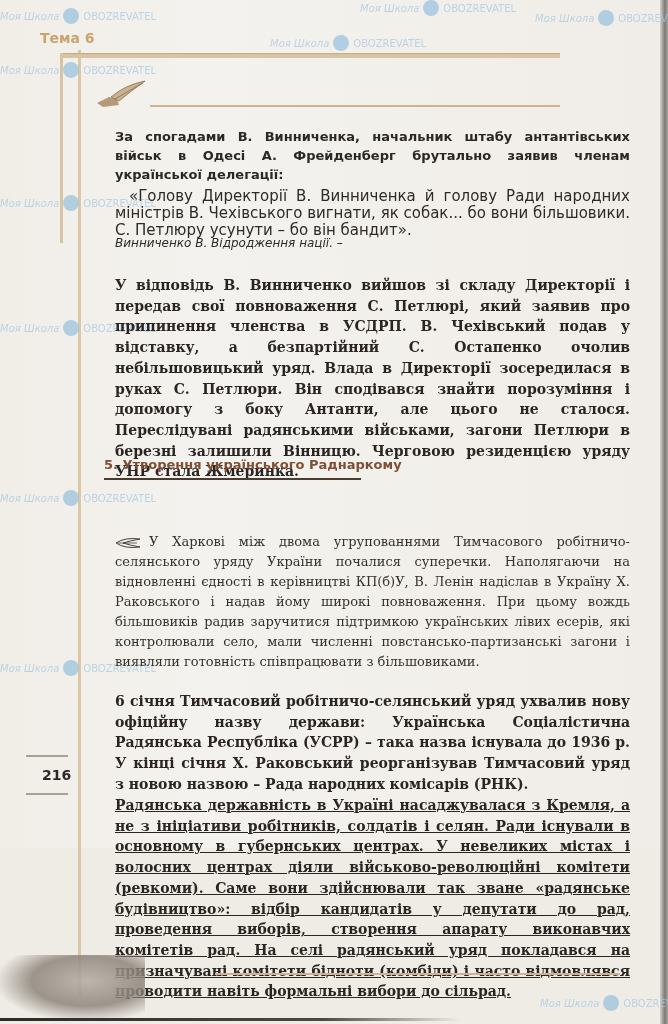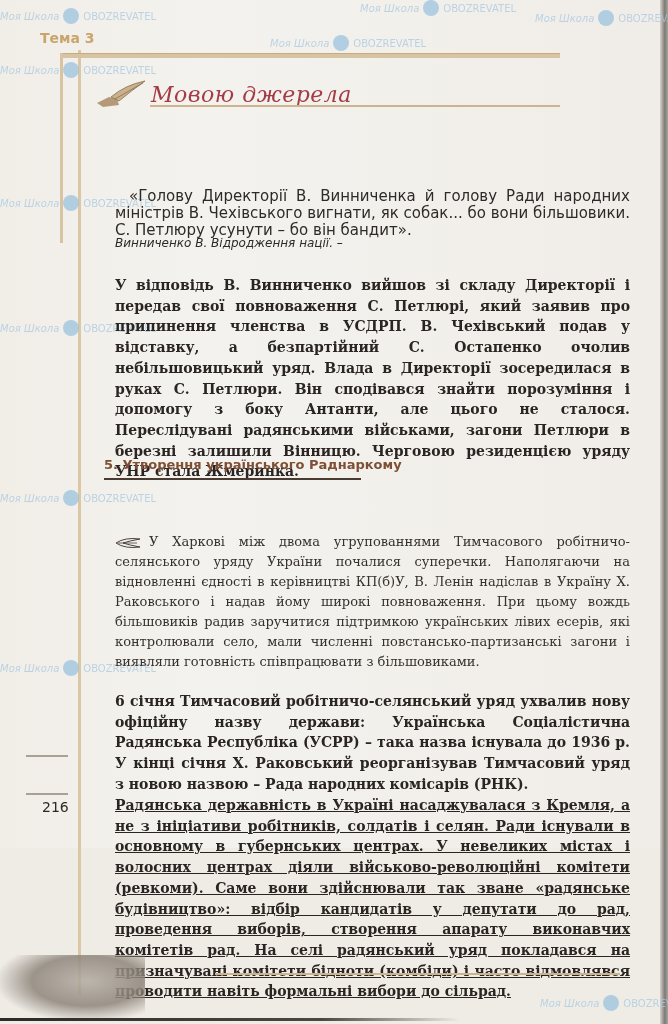--- a/index.html
+++ b/index.html
@@ -81,23 +81,22 @@
     .aside {
       position: absolute; left: 115px; top: 532px; width: 515px;
       font-family: "DejaVu Serif", serif; font-size: 13px; line-height: 20px;
       text-align: justify; color: #36312d; font-weight: normal;
     }
     .aside-icon { display: inline-block; width: 26px; height: 12px; vertical-align: middle; margin-right: 8px; }
     .p3 { top: 691px; text-indent: 0; font-weight: bold; }
     .p4 { top: 795px; font-weight: bold; text-decoration: underline; }
     .page-number {
       position: absolute; left: 42px; top: 767px;
-      font-family: "DejaVu Sans", sans-serif; font-weight: normal; font-size: 14px;
+      font-family: "DejaVu Sans", sans-serif; font-weight: bold; font-size: 14px;
       color: #2c2826;
-      margin-top: 32px;
     }
     .pn-line { position: absolute; left: 26px; width: 42px; height: 2px; background: #a9a096; }
     .bottom-rule {
       position: absolute; left: 215px; top: 973px; width: 405px; height: 2px;
       background: #cbb590;
     }
     .bottom-image {
       position: absolute; left: 0; top: 955px; width: 145px; height: 65px;
       background: radial-gradient(ellipse at 60% 40%, #b4aca1 0%, #8e857b 45%, rgba(240,237,232,0) 75%);
       opacity: 0.85;
@@ -168,35 +167,35 @@
       <span class="wm-school">Моя Школа</span>
       <span class="wm-logo"></span>
       <span>OBOZREVATEL</span>
     </div>
   <div class="watermark" style="left:540px;top:995px;">
       <span class="wm-school">Моя Школа</span>
       <span class="wm-logo"></span>
       <span>OBOZREVATEL</span>
     </div>
 
-  <div class="topic">Тема 3</div>
+  <div class="topic">Тема 6</div>
 
   <div class="source-box-top"></div>
   <div class="source-box-left"></div>
 
   <div class="source-heading">
     <svg class="quill-icon" viewBox="0 0 52 30">
       <path d="M2 24 L14 18 L22 20 L24 26 L8 28 Z" fill="#b59a7a"></path>
       <path d="M16 18 Q30 6 50 2 Q36 12 24 22 Z" fill="#c9b18e" stroke="#8a6e52" stroke-width="0.8"></path>
       <path d="M20 20 L48 4" stroke="#8a6e52" stroke-width="0.8"></path>
     </svg>
-    <span class="source-heading-text">Мовою джерела</span>
   </div>
   <div class="heading-underline"></div>
 
+  <div class="text-block intro">За спогадами В. Винниченка, начальник штабу антантівських військ в Одесі А. Фрейденберг брутально заявив членам української делегації:</div>
   <div class="text-block quote">«Голову Директорії В. Винниченка й голову Ради народних міністрів В. Чехівського вигнати, як собак... бо вони більшовики. С. Петлюру усунути – бо він бандит».</div>
   <div class="text-block citation">
     <div>Винниченко В. Відродження нації. –</div>
   </div>
 
   <div class="text-block body-text p1">У відповідь В. Винниченко вийшов зі складу Директорії і передав свої повноваження С. Петлюрі, який заявив про припинення членства в УСДРП. В. Чехівський подав у відставку, а безпартійний С. Остапенко очолив небільшовицький уряд. Влада в Директорії зосередилася в руках С. Петлюри. Він сподівався знайти порозуміння і допомогу з боку Антанти, але цього не сталося. Переслідувані радянськими військами, загони Петлюри в березні залишили Вінницю. Черговою резиденцією уряду УНР стала Жмеринка.</div>
 
   <div class="section-title">5. Утворення українського Раднаркому</div>
   <div class="section-rule"></div>
 

